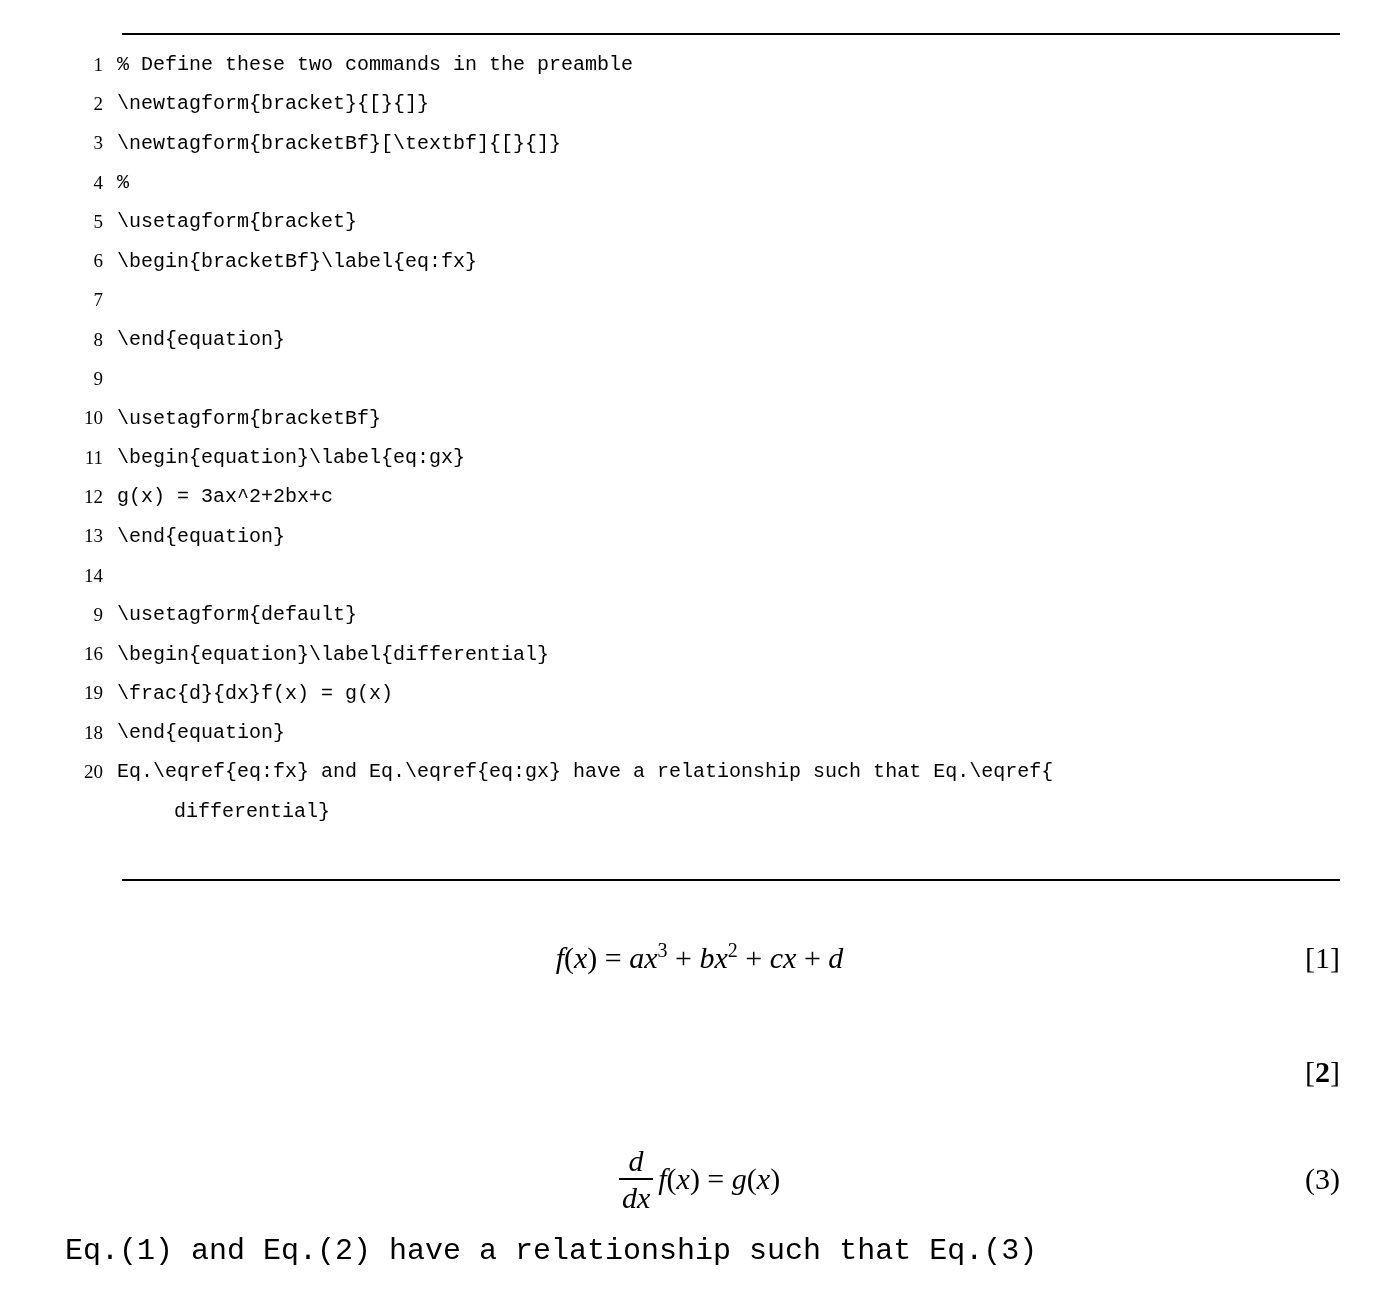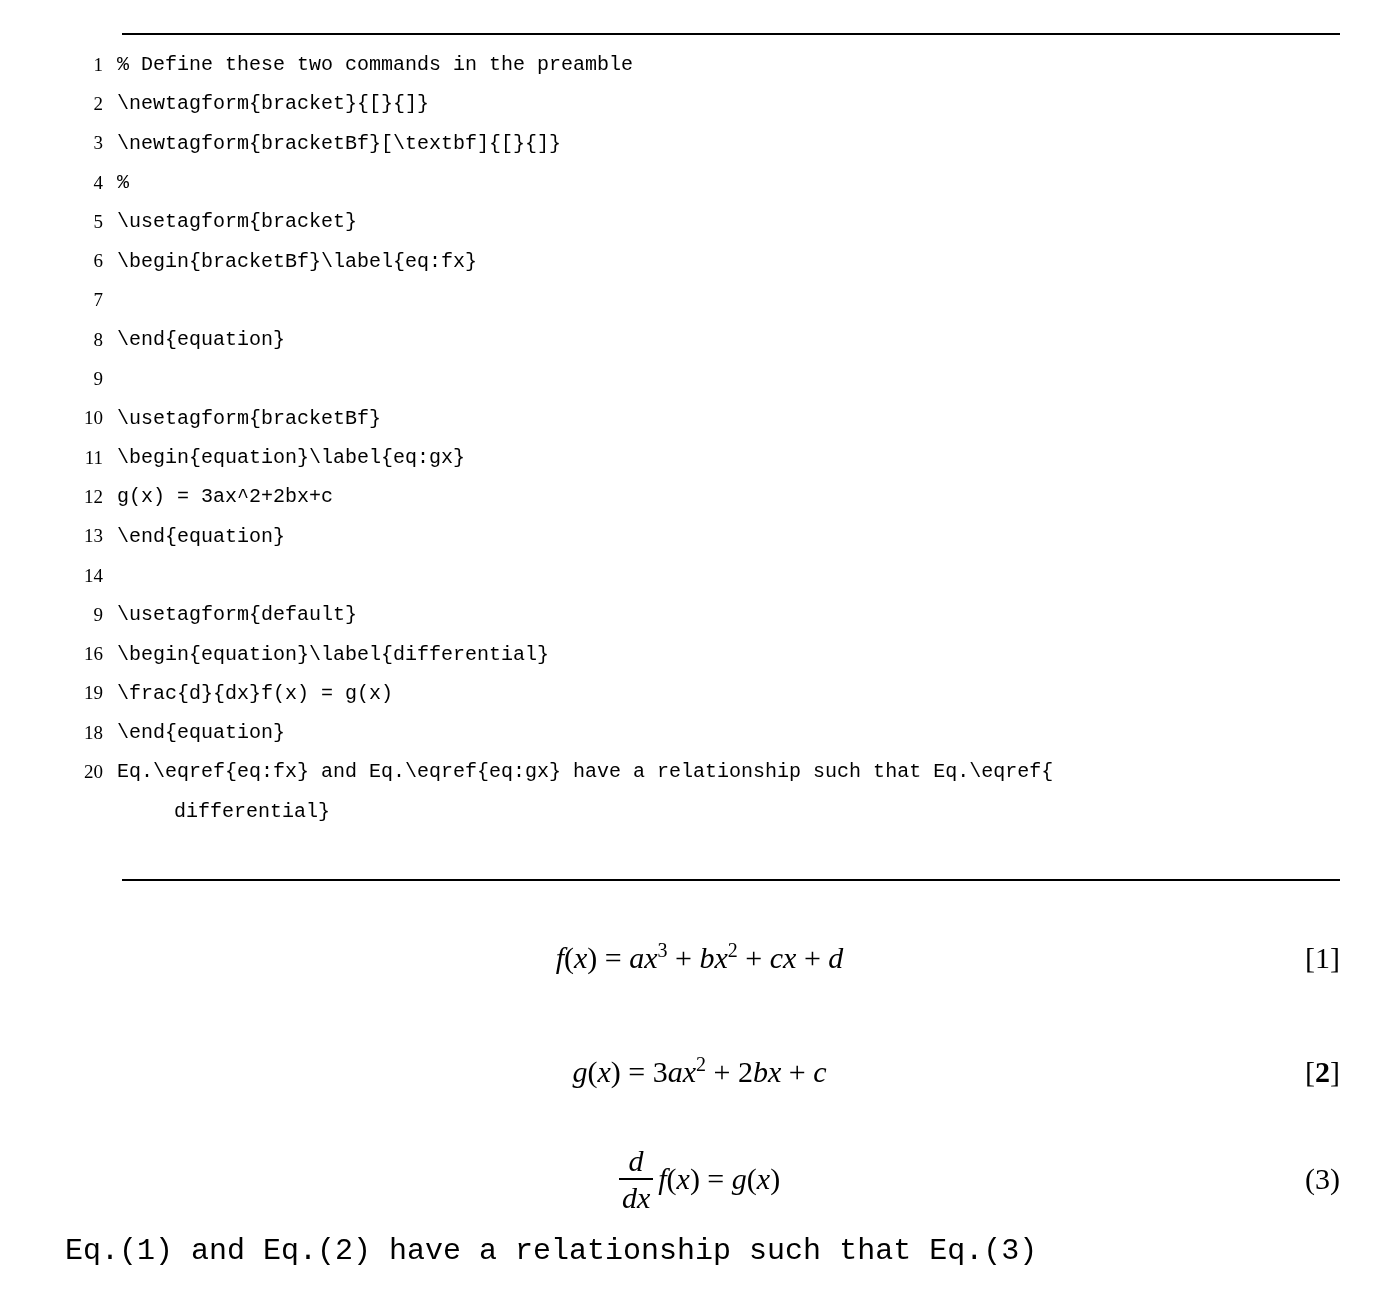--- a/index.html
+++ b/index.html
@@ -205,23 +205,20 @@
   <div class="rule bottom-rule"></div>
 
   <div class="eq-row" id="eq-row-1">
     <span class="eq-body">
       <span class="eq-parts"><span class="m-it">f</span><span class="m-up">(</span><span class="m-it">x</span><span class="m-up">) = </span><span class="m-it">ax</span><sup class="m-sup">3</sup><span class="m-up"> + </span><span class="m-it">bx</span><sup class="m-sup">2</sup><span class="m-up"> + </span><span class="m-it">cx</span><span class="m-up"> + </span><span class="m-it">d</span></span>
     </span>
     <span class="eq-tag"><span>[</span><span>1</span><span>]</span></span>
   </div>
 
   <div class="eq-row" id="eq-row-2">
-    <span class="eq-body">
-      <span class="eq-parts"><span class="m-it">g</span><span class="m-up">(</span><span class="m-it">x</span><span class="m-up">) = 3</span><span class="m-it">ax</span><sup class="m-sup">2</sup><span class="m-up"> + 2</span><span class="m-it">bx</span><span class="m-up"> + </span><span class="m-it">c</span></span>
-    </span>
     <span class="eq-tag"><span>[</span><span class="bold">2</span><span>]</span></span>
   </div>
 
   <div class="eq-row" id="eq-row-3">
     <span class="eq-body">
       <span class="frac">
         <span class="frac-num">d</span>
         <span class="frac-bar"></span>
         <span class="frac-den">dx</span>
       </span>

